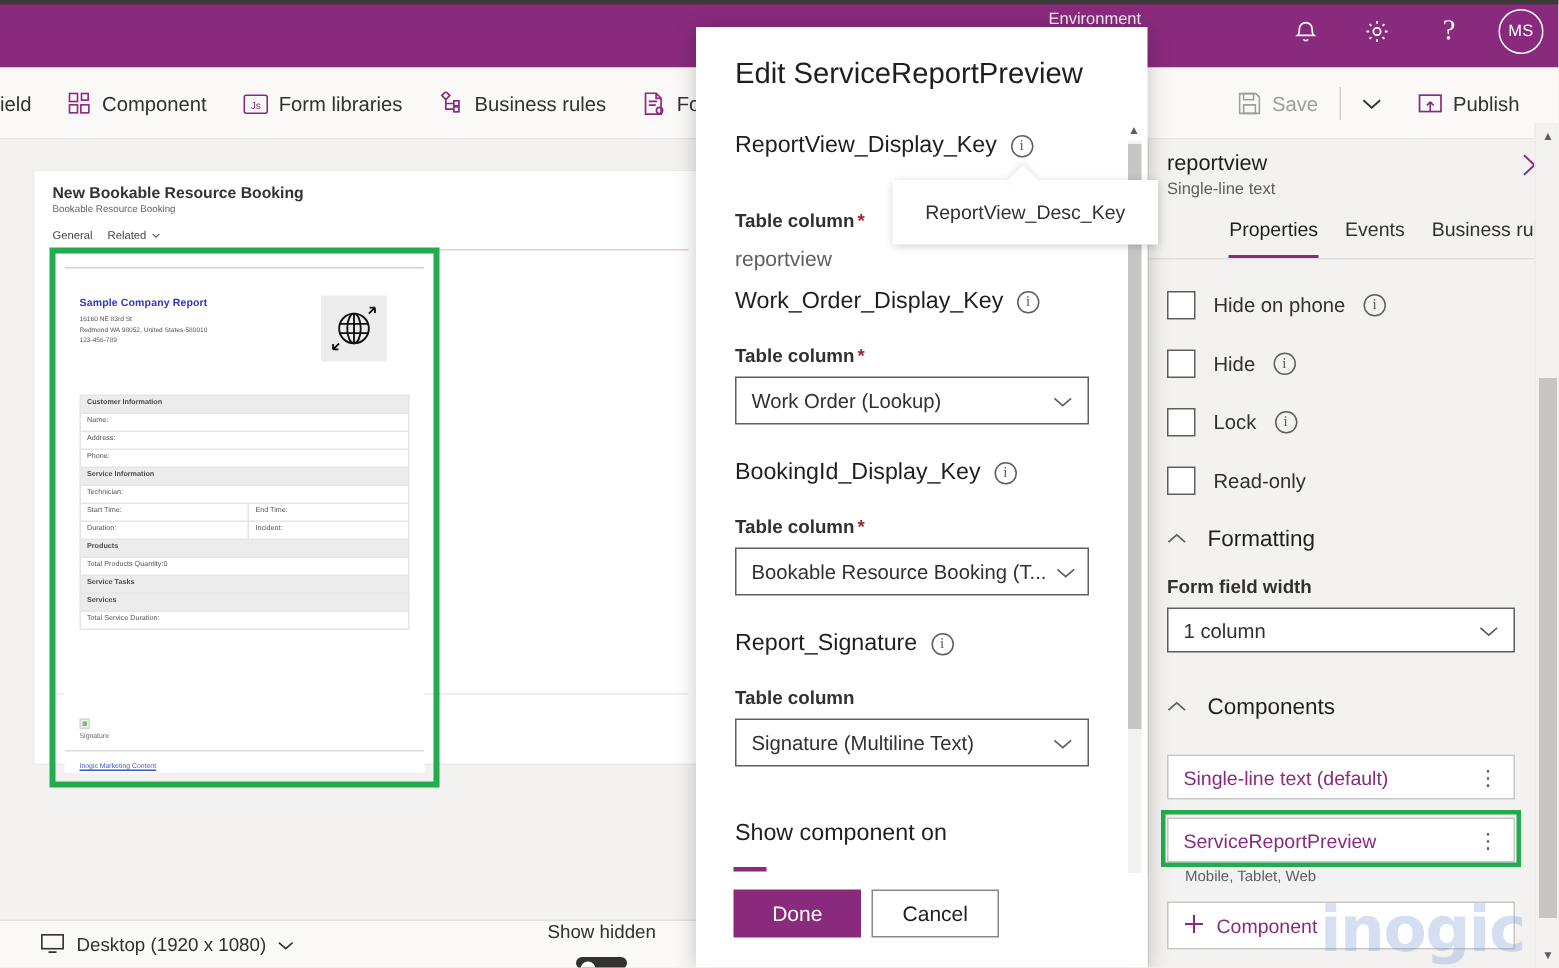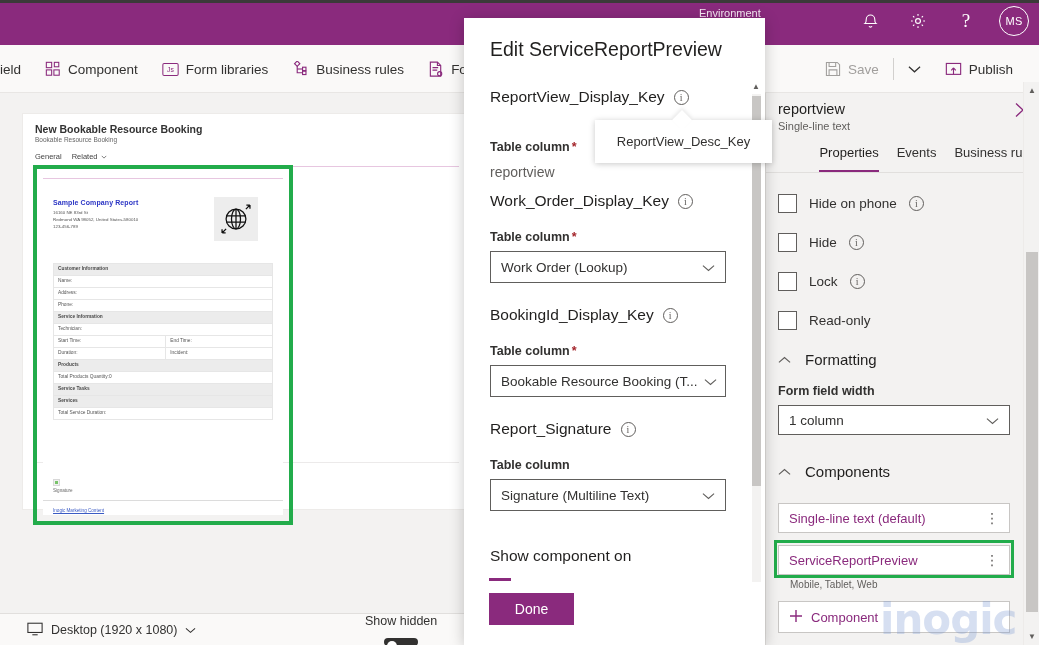--- a/index.html
+++ b/index.html
@@ -638,20 +638,21 @@
 
   <div id="dlg-scroll">
     <span class="track"></span>
     <span class="arrU">▲</span>
     <span class="thumb"></span>
     <span class="arrD">▼</span>
   </div>
 
   <div id="dlg-footer">
     <button id="btn-done">Done</button>
+    <button id="btn-cancel">Cancel</button>
   </div>
 </div>
 <div id="dlg-underline"></div>
 
 <div id="tooltip">
   <span class="beak"></span>
   <span class="ttext">ReportView_Desc_Key</span>
 </div>
 
 </body></html>

